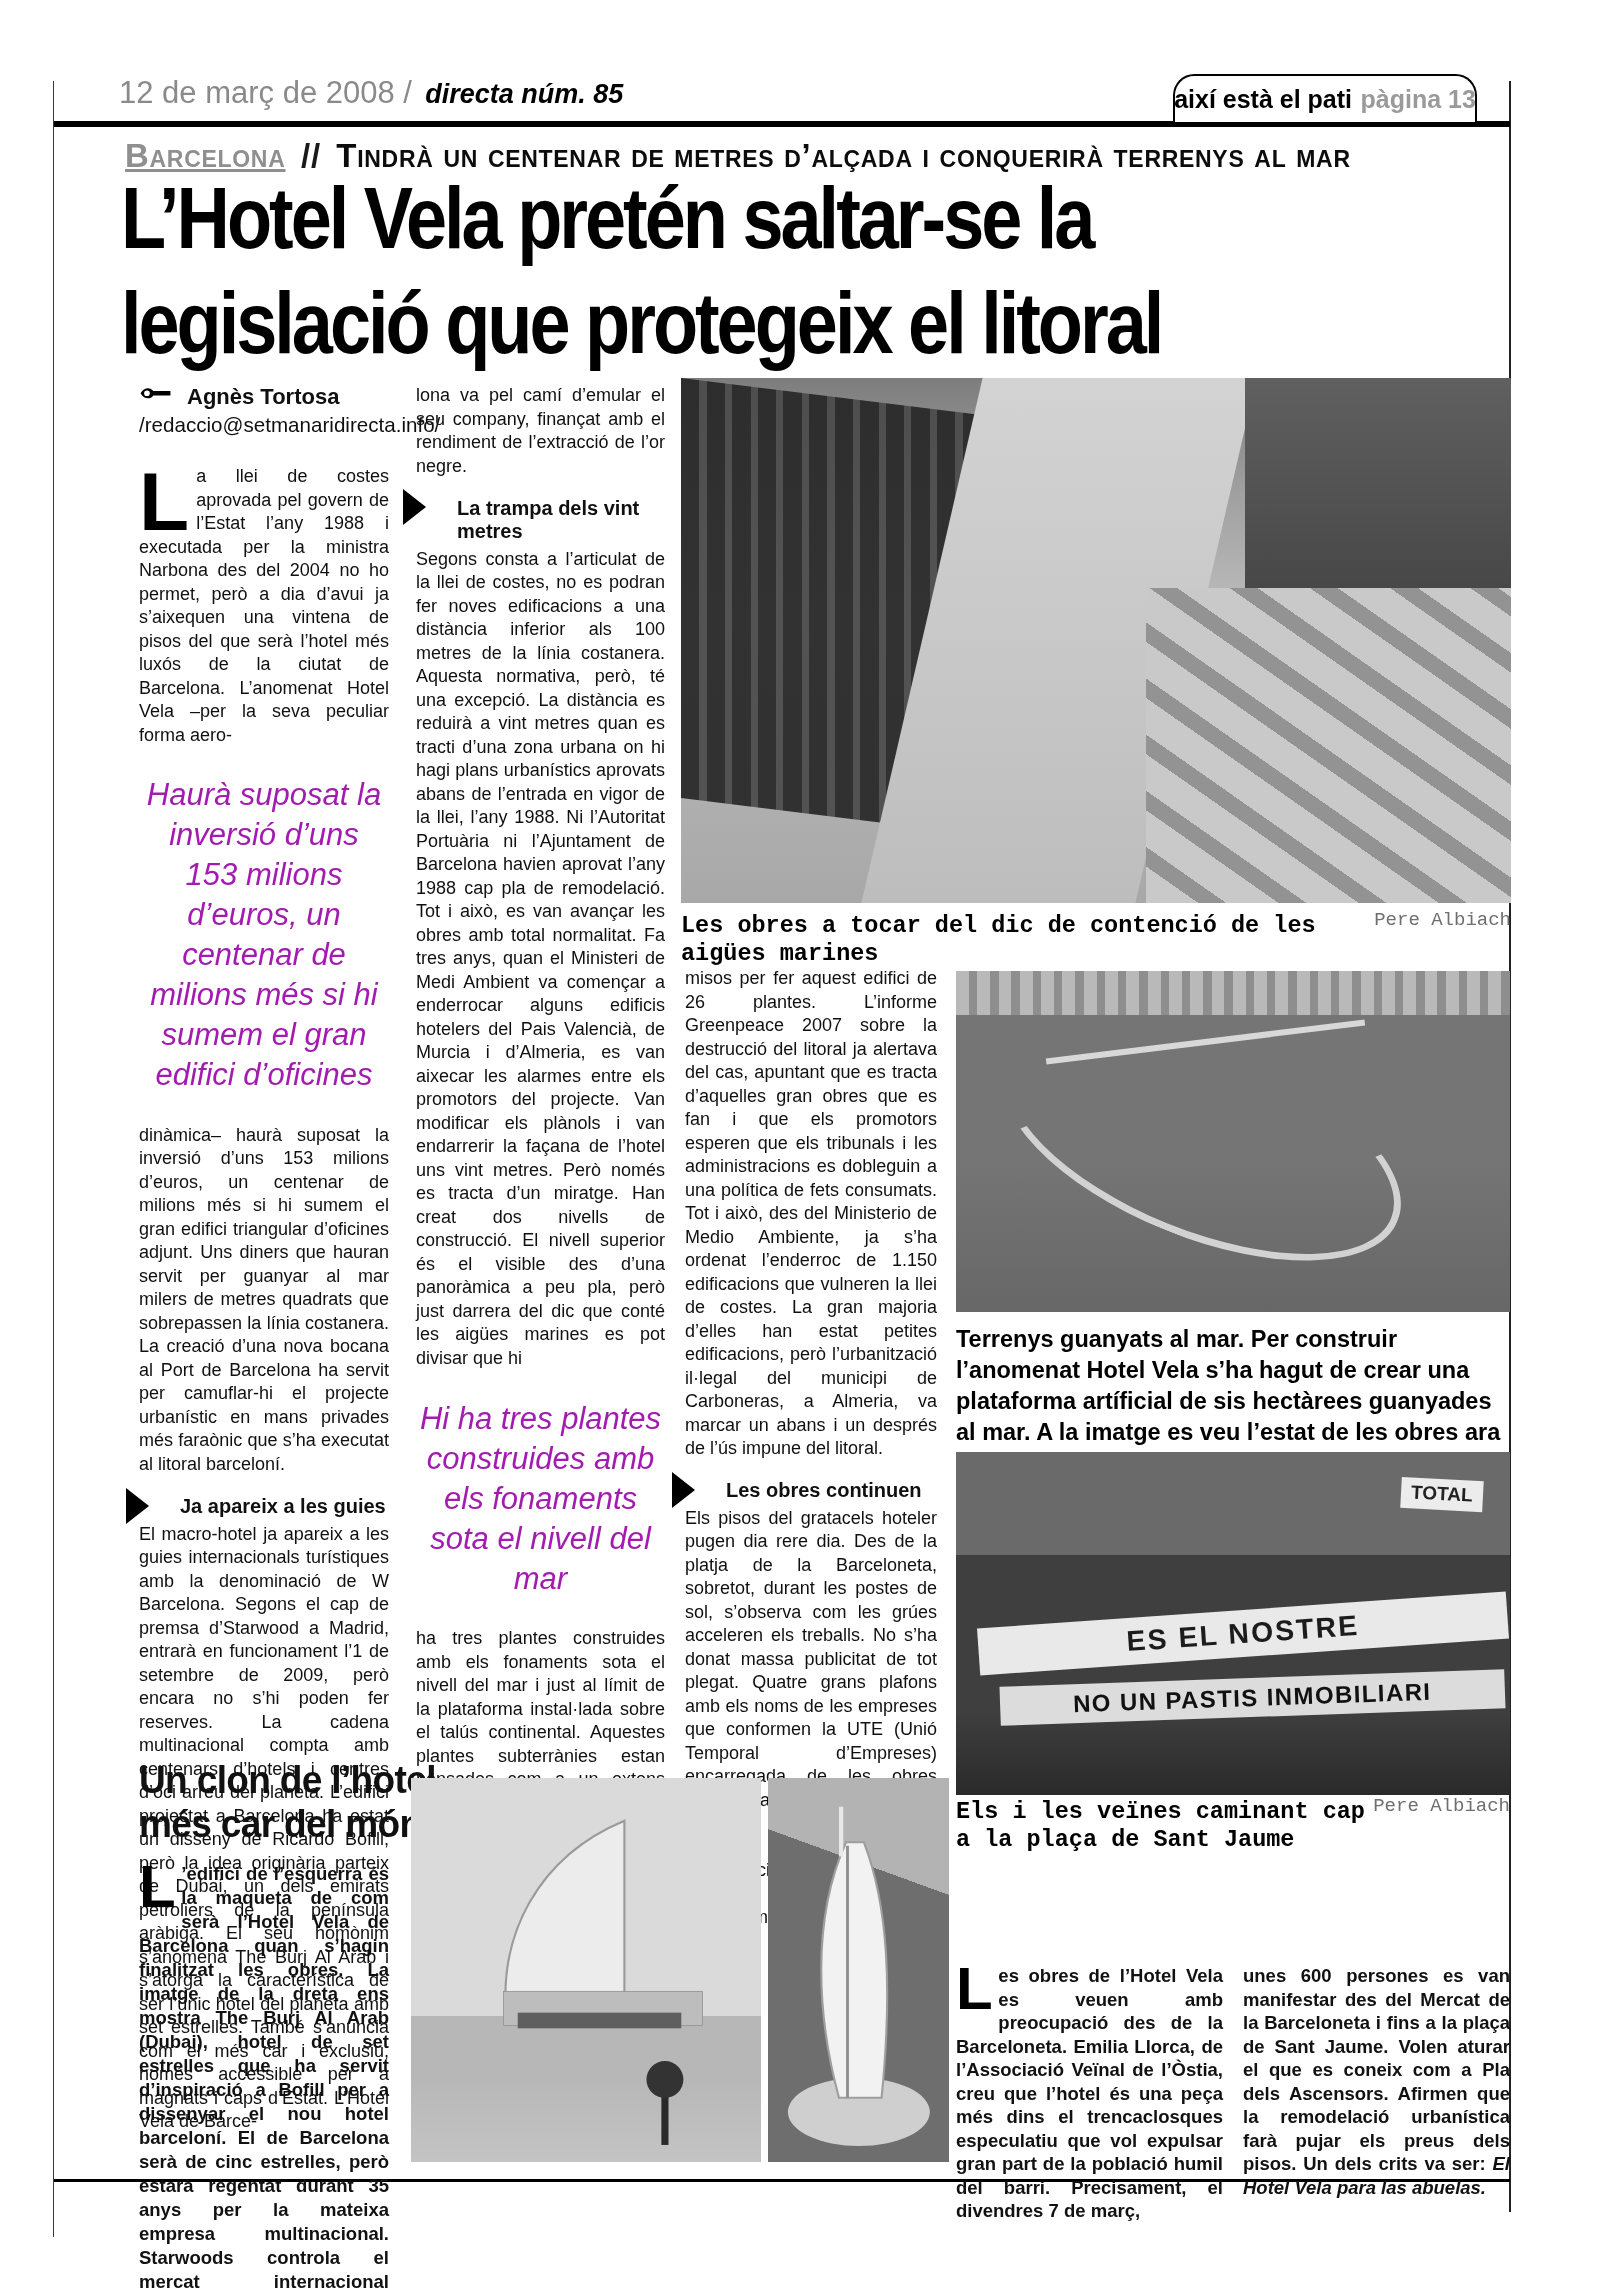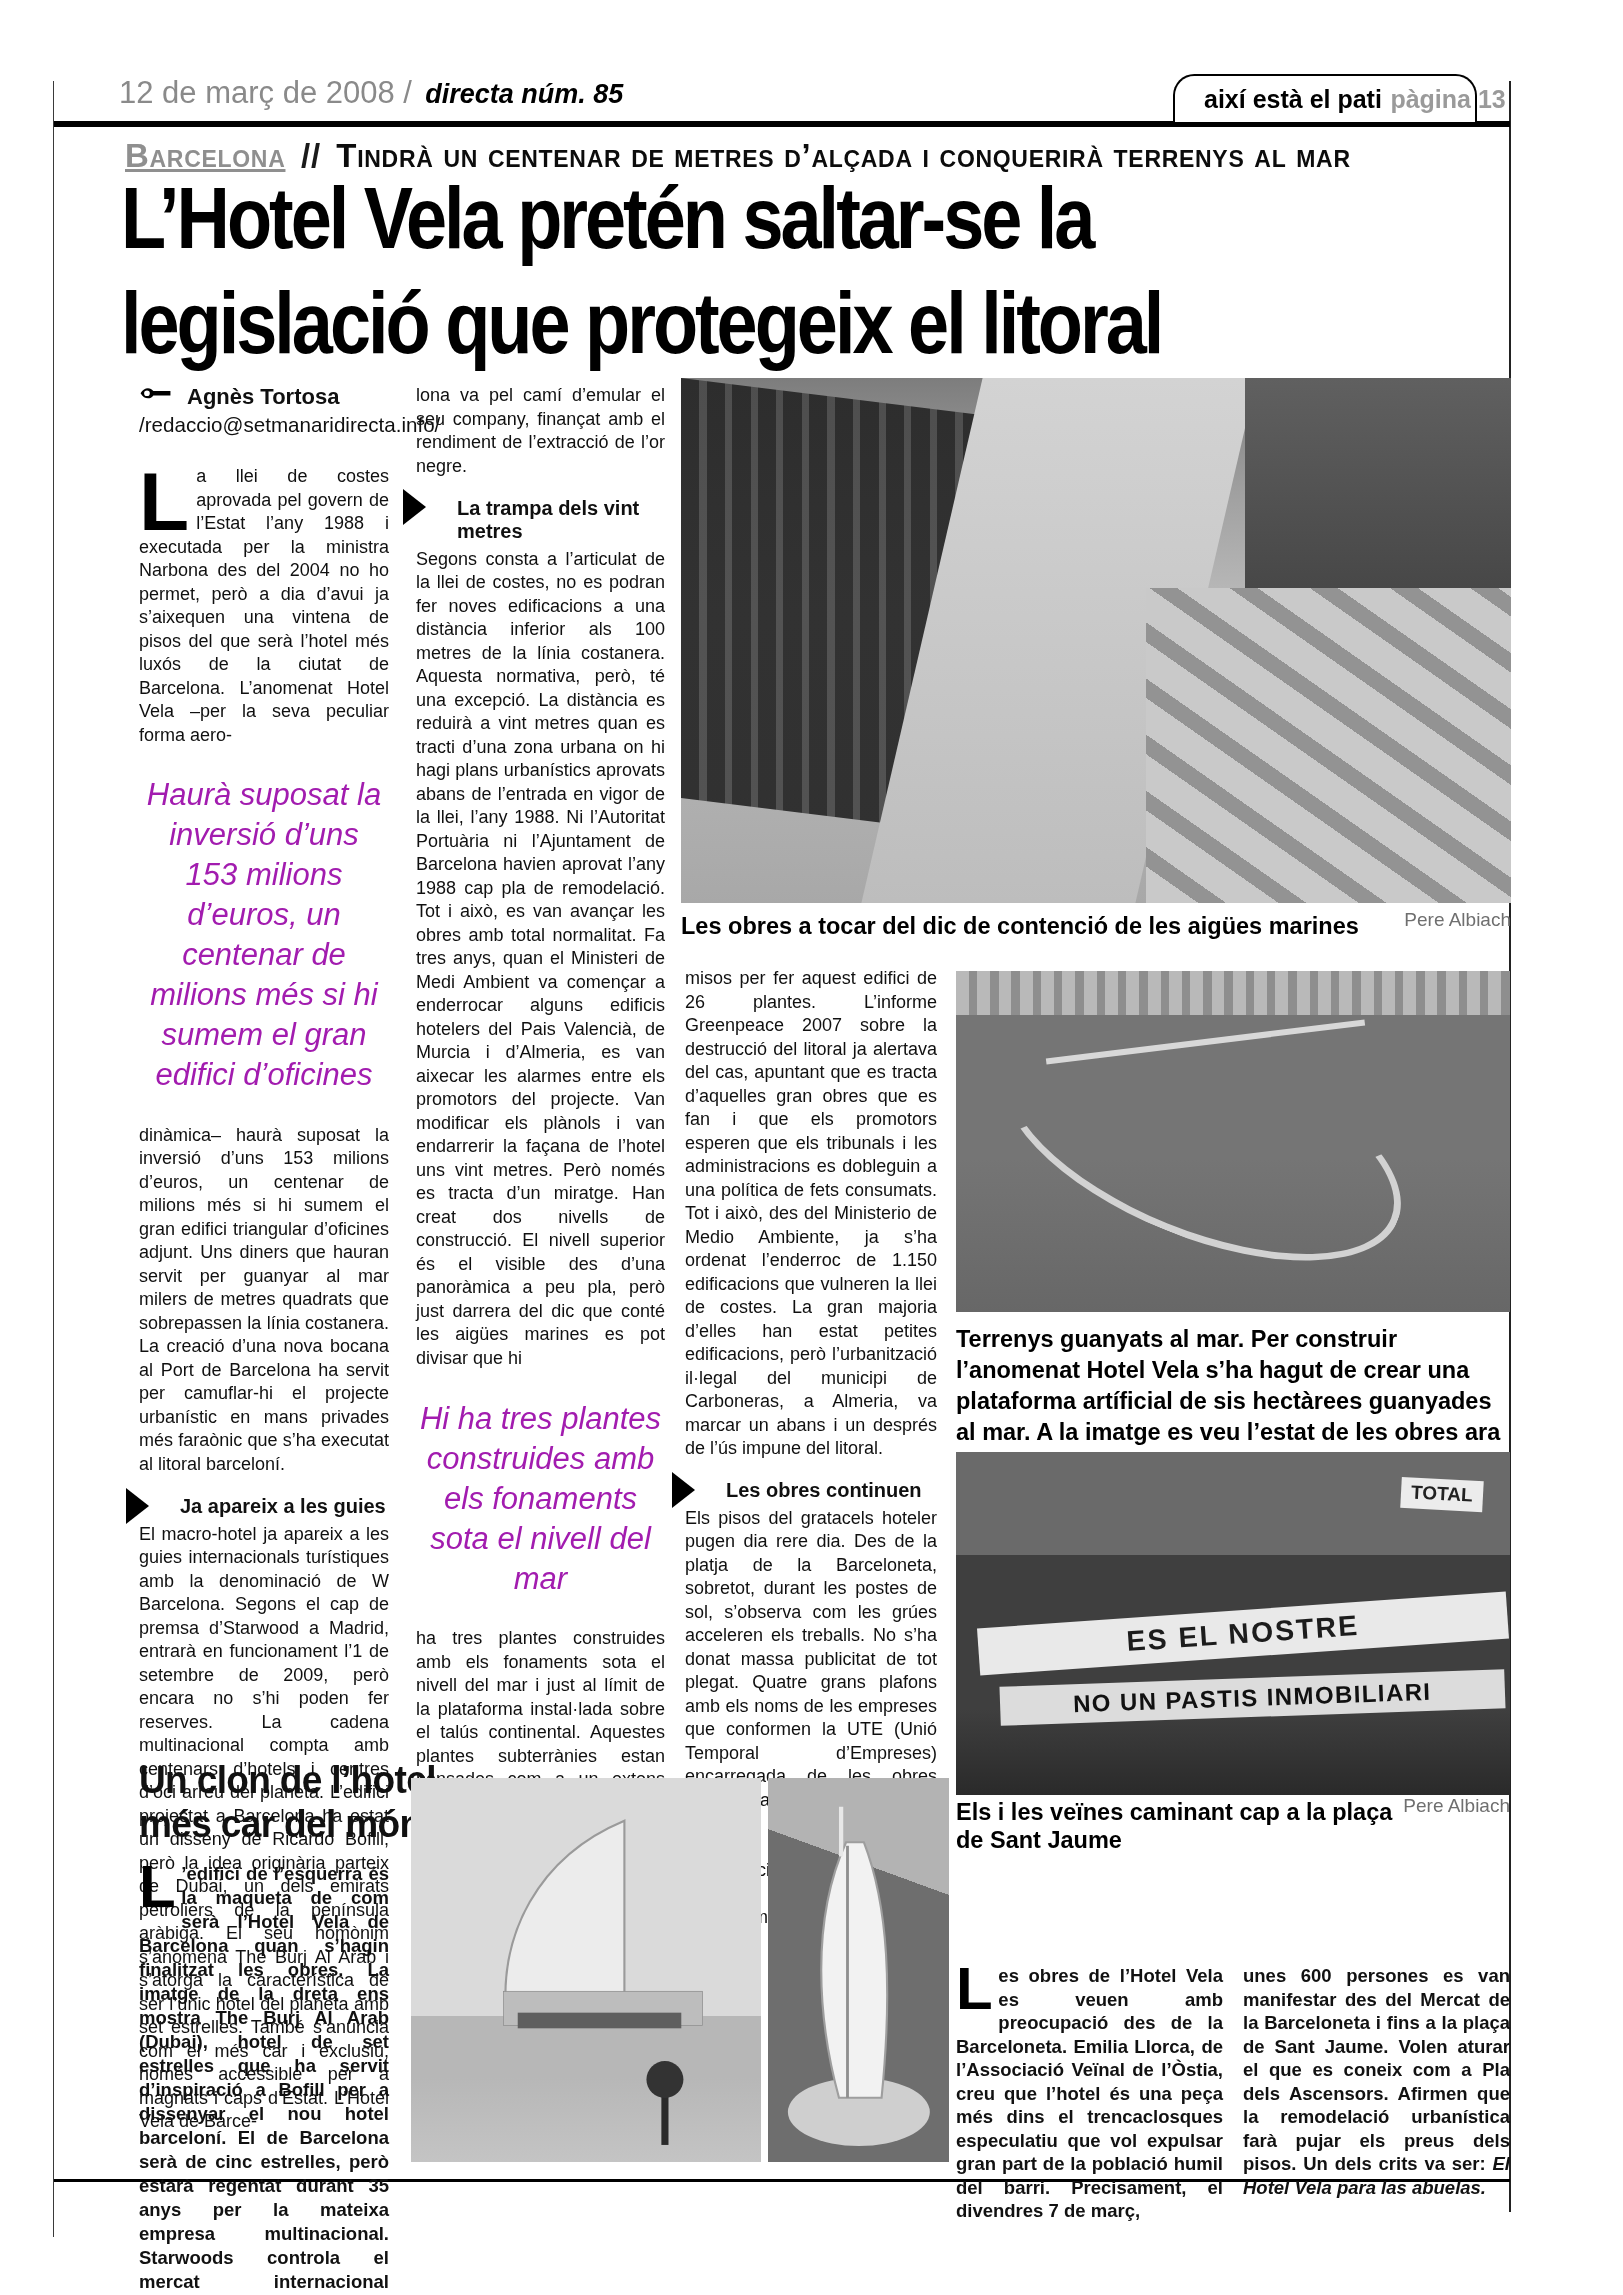--- a/index.html
+++ b/index.html
@@ -12,21 +12,21 @@
   .right-rule{left:1509px;top:81px;width:2.1px;height:2131px;background:#222;}
   .top-rule{left:54px;top:121px;width:1456px;height:6.4px;}
   .bottom-rule{left:54px;top:2179px;width:1456px;height:2.8px;}
 
   
   .masthead-left{position:absolute;left:119px;top:75px;white-space:nowrap;}
   .mh-date{font-size:31px;font-weight:normal;color:#8a8a8a;margin-top:9px;}
   .mh-issue{font-size:27px;font-weight:bold;font-style:italic;color:#000;margin-left:10px;}
   .tab{position:absolute;left:1173px;top:74px;width:304px;height:48px;box-sizing:border-box;
        border:2.8px solid #000;border-bottom:none;border-radius:21.3px 21.3px 0 0;background:#fff;
-       display:flex;align-items:center;justify-content:space-between;white-space:nowrap;padding-left:29px;}
+       display:flex;align-items:center;justify-content:center;white-space:nowrap;}
   .tab-section{font-size:25px;font-weight:bold;color:#000;}
   .tab-page{font-size:25px;font-weight:bold;color:#9a9a9a;margin-left:8.5px;}
 
   
   .kicker{position:absolute;left:125px;top:137px;font-variant:small-caps;font-weight:bold;
           font-size:33px;letter-spacing:0.7px;white-space:nowrap;}
   .kicker-loc{color:#8f8f8f;text-decoration:underline;}
   .kicker-sep{color:#1a1a1a;margin:0 5.7px;}
   .kicker-text{color:#0c0c0c;}
   .headline{position:absolute;left:121px;top:165px;}
@@ -96,21 +96,21 @@
       text-align:center;white-space:nowrap;overflow:hidden;}
   .demo-placard{position:absolute;right:5%;top:8%;padding:4.3px 10px;background:#ececec;
       transform:rotate(3deg);color:#222;font-weight:bold;font-size:19px;}
 
   .photo-model{left:411px;top:1778px;width:350px;height:384px;
       background:linear-gradient(to bottom,#dadada 0 62%,#b7b7b7 62% 78%,#c4c4c4 100%);}
   .photo-burj{left:768px;top:1778px;width:181px;height:384px;
       background:linear-gradient(200deg,#b3b3b3 0 26%,#6e6e6e 26% 100%);}
 
   
-  .caption-row{position:absolute;display:flex;justify-content:space-between;align-items:flex-start;}
+  .caption-row{position:absolute;display:flex;justify-content:space-between;align-items:flex-start;font-family:Liberation Mono, monospace;}
   .cap-dike{left:681px;top:912px;width:830px;}
   .cap-demo{left:956px;top:1798px;width:554px;}
   .cap-text{font-size:23.5px;font-weight:bold;color:#000;line-height:28.4px;}
   .cap-credit{font-size:19px;color:#6f6f6f;white-space:nowrap;margin-top:-2.8px;}
   .caption-aerial{position:absolute;left:956px;top:1324px;width:550px;font-size:23.5px;
       font-weight:bold;line-height:31px;color:#000;text-align:left;}
 
   
   .sidebar{position:absolute;left:139px;top:1758px;width:250px;}
   .sb-title{font-size:39px;line-height:44px;font-weight:800;letter-spacing:-0.7px;}

